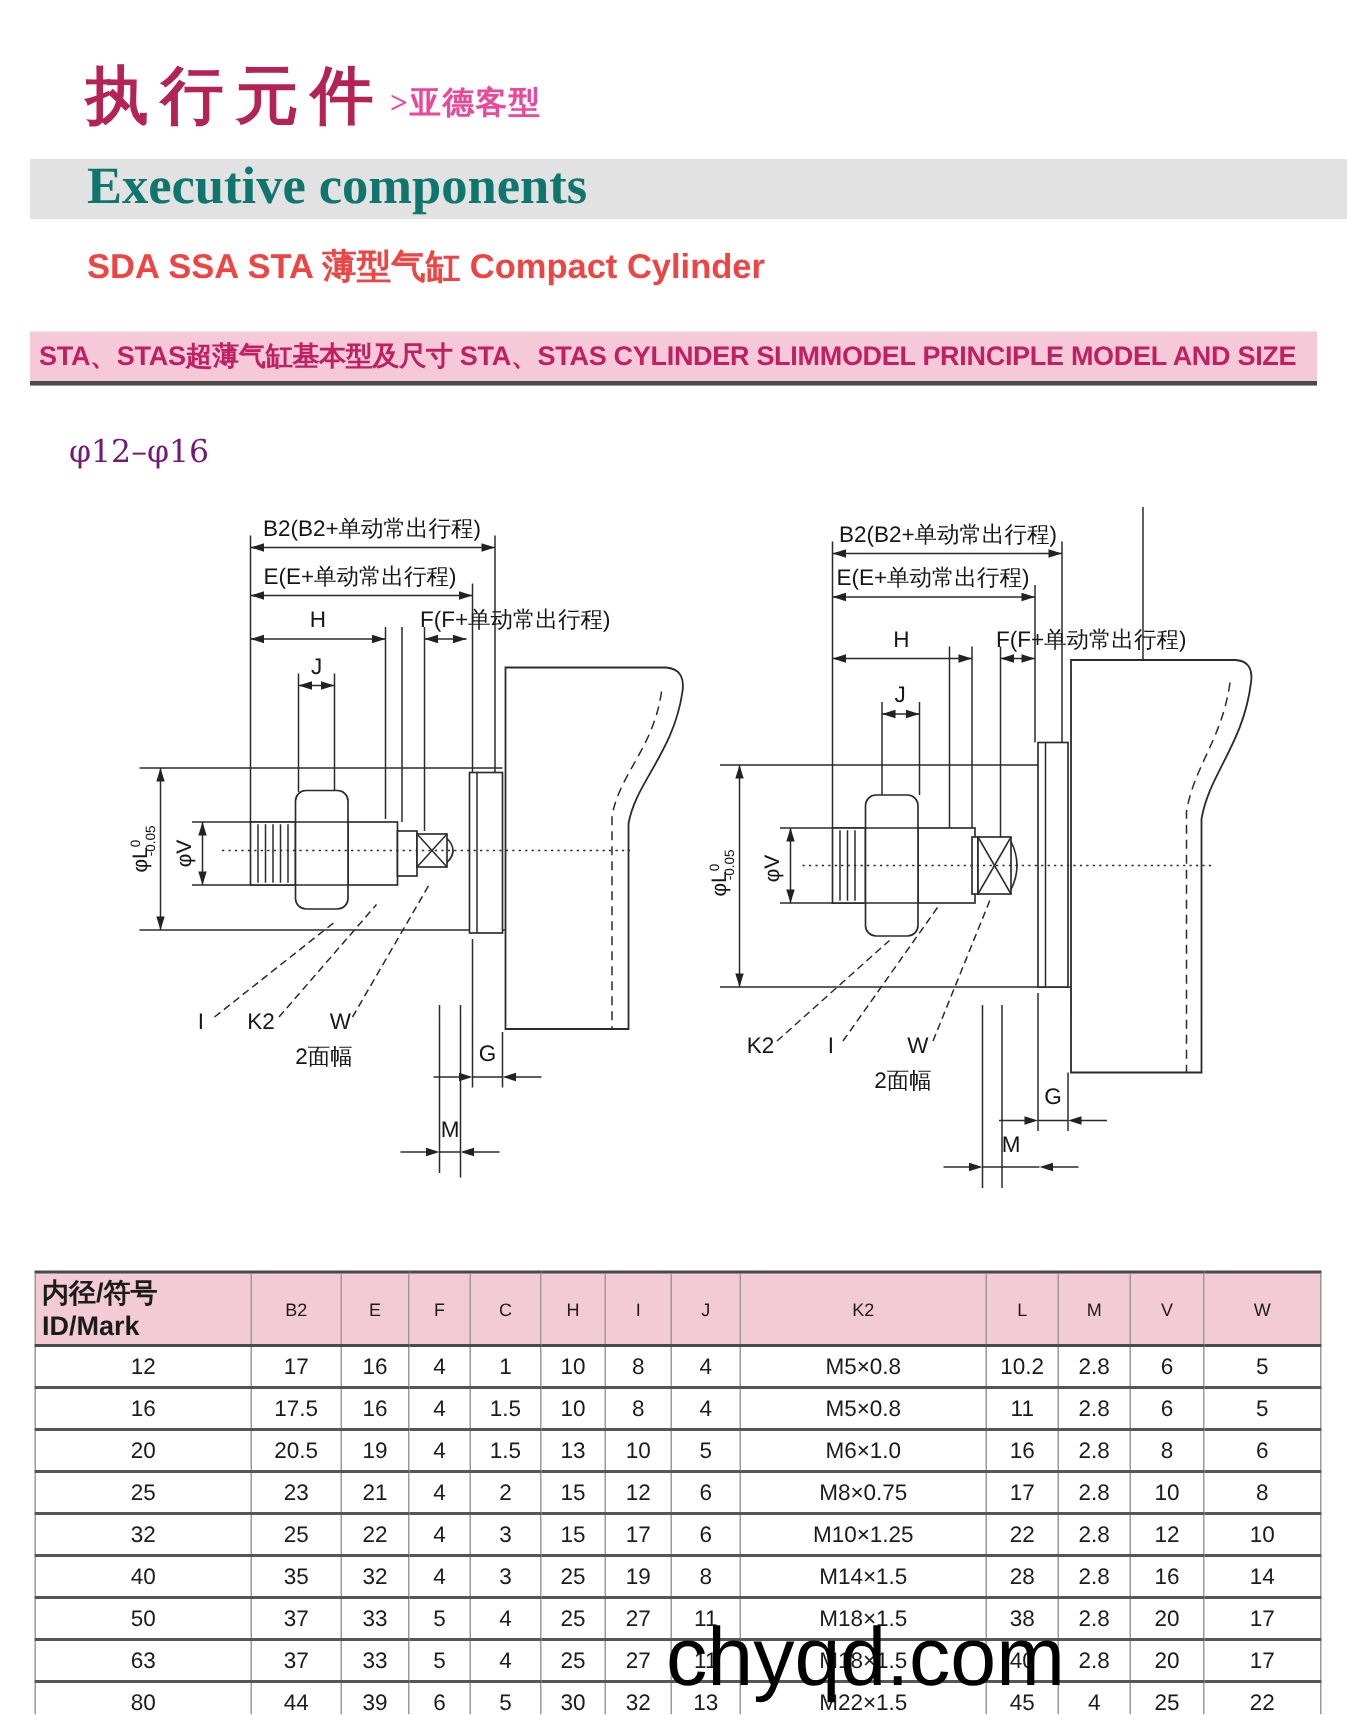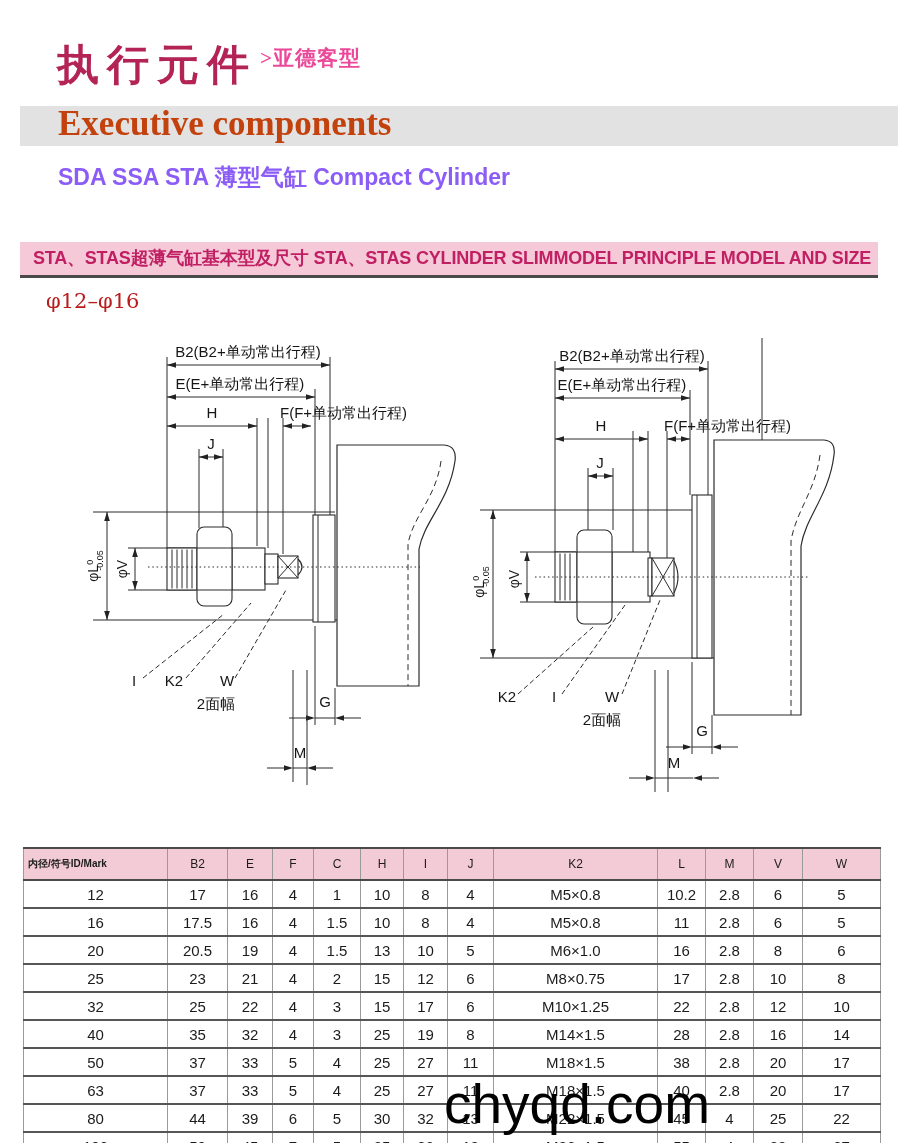--- a/index.html
+++ b/index.html
@@ -1,41 +1,41 @@
 <!DOCTYPE html>
 <html><head>
 <meta charset="utf-8">
 <style>
   html,body{margin:0;padding:0;background:#ffffff;}
   .page{position:relative;width:898px;height:1143px;background:#fff;overflow:hidden;
         font-family:"Liberation Sans",sans-serif;color:#1b1b1b;}
-  .title-row{position:absolute;left:57px;top:44px;display:flex;align-items:flex-start;gap:3px;}
+  .title-row{position:absolute;left:57px;top:44px;display:flex;align-items:flex-end;gap:3px;}
   .title-cn{font-family:"Liberation Serif",serif;font-weight:bold;font-size:42px;
             letter-spacing:8px;color:#b32355;line-height:1;}
   .title-type{font-family:"Liberation Serif",serif;font-weight:bold;font-size:21px;
               color:#ec4899;padding-bottom:4px;letter-spacing:1px;}
   .gray-band{position:absolute;left:20px;top:106px;width:878px;height:40px;background:#e2e2e2;}
   .title-en{position:absolute;left:38px;top:-2px;font-family:"Liberation Serif",serif;
-            font-weight:bold;font-size:35px;color:#c2410c;white-space:nowrap;}
+            font-weight:bold;font-size:35px;color:#0f766e;white-space:nowrap;}
   .subtitle{position:absolute;left:58px;top:162px;font-weight:bold;font-size:23px;
-            color:#8b5cf6;white-space:nowrap;}
-  .pink-banner{position:absolute;left:20px;top:242px;width:852px;height:33px;
+            color:#ef4444;white-space:nowrap;}
+  .pink-banner{position:absolute;left:20px;top:221px;width:852px;height:33px;
                background:#f6c9d8;border-bottom:3px solid #4a4a4a;
                color:#c02063;font-weight:bold;font-size:18px;line-height:33px;
-               padding-left:6px;white-space:nowrap;letter-spacing:-0.2px;text-align:center;}
+               padding-left:6px;white-space:nowrap;letter-spacing:-0.2px;}
   .bore-range{position:absolute;left:46px;top:289px;font-family:"DejaVu Serif",serif;
-              font-size:21px;color:#b91c1c;}
+              font-size:21px;color:#701a75;}
   #diagram-svg{position:absolute;left:0;top:330px;}
   #dims-table{position:absolute;left:23px;top:847px;width:857px;border-collapse:collapse;
               table-layout:fixed;font-size:15px;color:#1b1b1b;
               border-left:1px solid #9a9a9a;border-right:1px solid #9a9a9a;}
   #dims-table th{background:#f3cbd7;border-left:1px solid #9a9a9a;border-right:1px solid #9a9a9a;
                  border-top:2px solid #4a4a4a;border-bottom:2px solid #4a4a4a;
                  height:28px;font-weight:normal;font-size:12px;text-align:center;}
-  #dims-table th.id-col{text-align:left;padding-left:4px;font-size:10px;font-weight:bold;}
+  #dims-table th.id-col{text-align:left;padding-left:4px;font-size:18px;font-weight:bold;}
   #dims-table td{border-left:1px solid #9a9a9a;border-right:1px solid #9a9a9a;
                  border-bottom:2px solid #565656;height:24px;text-align:center;}
   .watermark{position:absolute;left:444px;top:1072px;font-size:55px;color:#000000;
              letter-spacing:0px;font-family:"Liberation Sans",sans-serif;}
   text{font-family:"Liberation Sans",sans-serif;fill:#161616;}
 </style>
 </head>
 <body>
 
 <div class="page">

